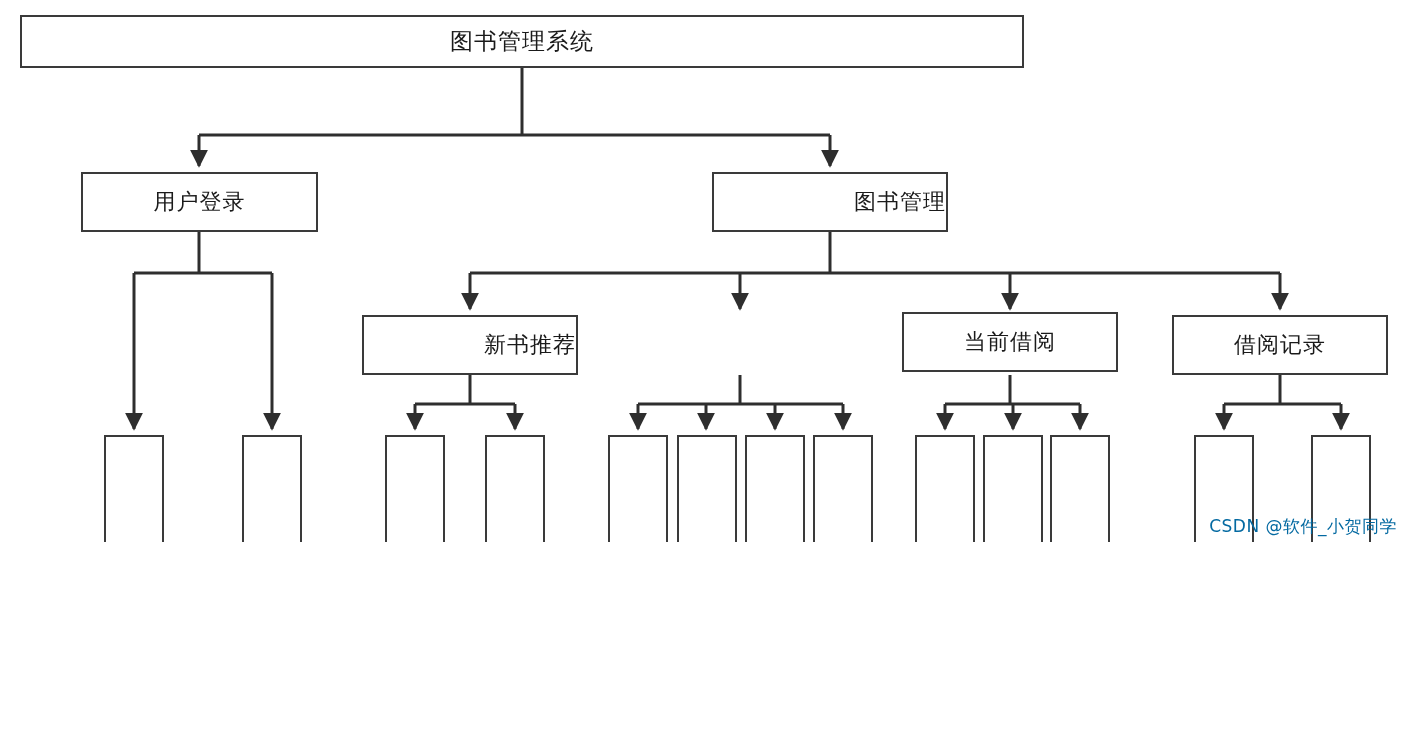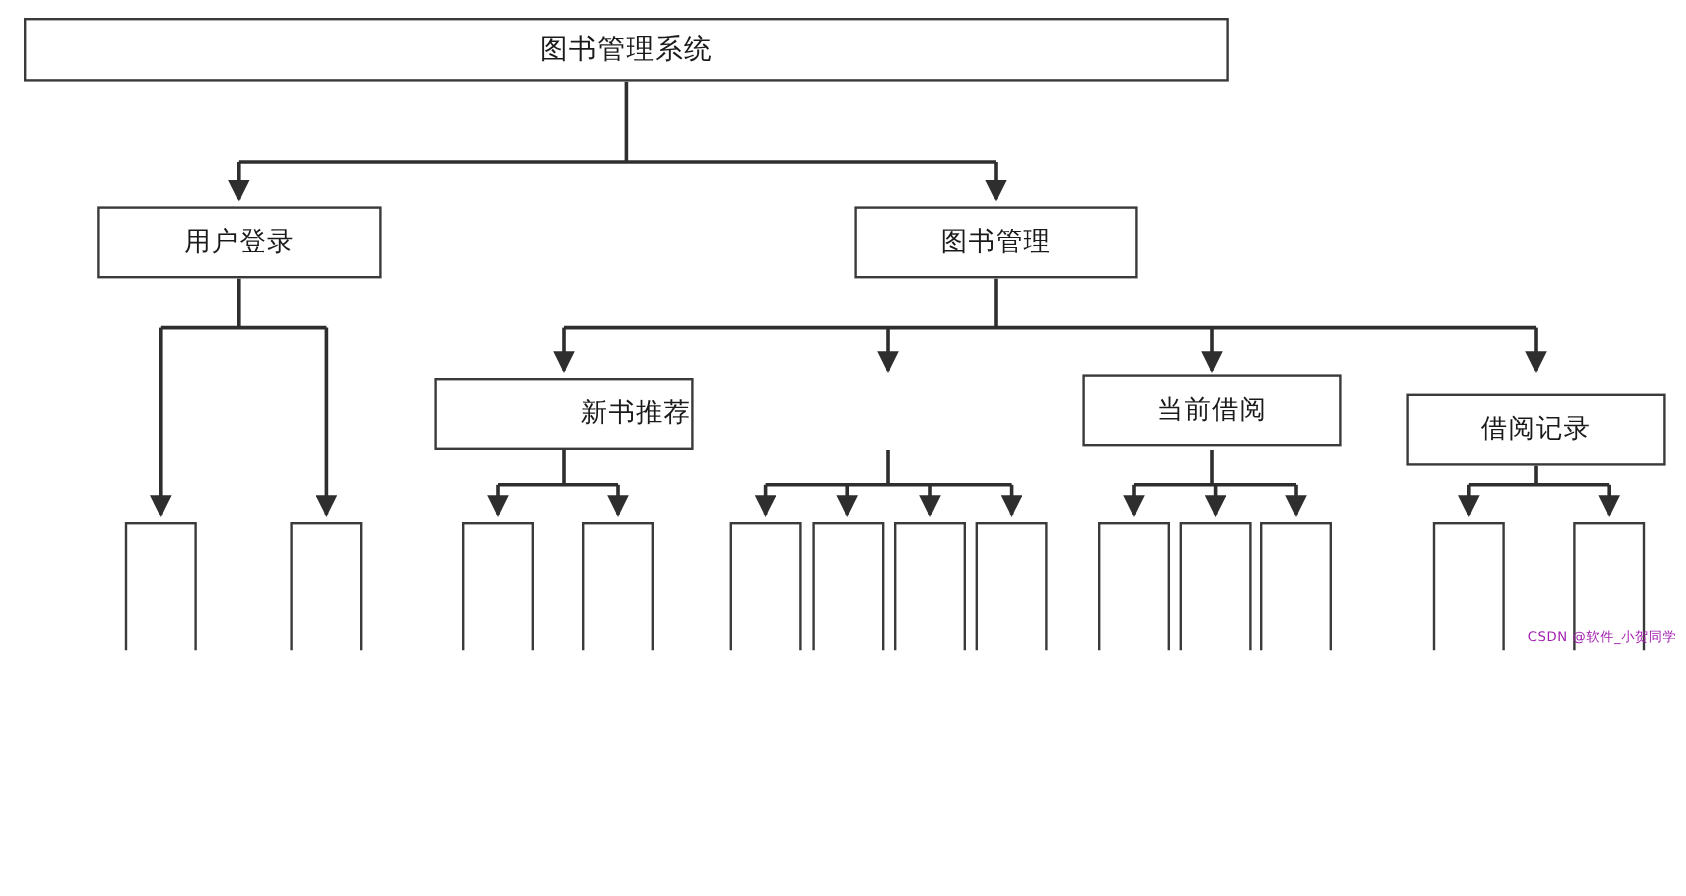--- a/index.html
+++ b/index.html
@@ -58,22 +58,22 @@
   }
   .node.vert > span {
     writing-mode: vertical-rl;
     text-orientation: upright;
     display: block;
   }
   #watermark {
     position: absolute;
     right: 8px;
     bottom: 4px;
-    font-size: 11px;
-    color: #a21caf;
+    font-size: 17px;
+    color: #0369a1;
     letter-spacing: 0.5px;
     white-space: nowrap;
     user-select: none;
   }
 </style>
 </head>
 <body>
 
 <div id="canvas">
 
@@ -127,31 +127,31 @@
     </g>
   </svg>
 
   <div class="node horiz root" style="left:20px; top:15px; width:1004px; height:53px;">
     <span>图书管理系统</span>
   </div>
 
   <div class="node horiz" style="left:81px; top:172px; width:237px; height:60px;">
     <span>用户登录</span>
   </div>
-  <div class="node horiz" style="left:712px; top:172px; width:236px; height:60px;">
+  <div class="node horiz" style="left:712px; top:172px; width:236px; height:60px;justify-content:flex-end;">
     <span>图书管理</span>
   </div>
 
   <div class="node horiz" style="left:362px; top:315px; width:216px; height:60px;justify-content:flex-end;">
     <span>新书推荐</span>
   </div>
   <div class="node horiz" style="left:902px; top:312px; width:216px; height:60px;">
     <span>当前借阅</span>
   </div>
-  <div class="node horiz" style="left:1172px; top:315px; width:216px; height:60px;margin-top:13px;">
+  <div class="node horiz" style="left:1172px; top:315px; width:216px; height:60px;">
     <span>借阅记录</span>
   </div>
 
   <div class="node vert" style="left:104px; top:435px; width:60px; height:300px;">
     <span>用户登录</span>
   </div>
   <div class="node vert" style="left:242px; top:435px; width:60px; height:300px;">
     <span>注销登录</span>
   </div>
 

